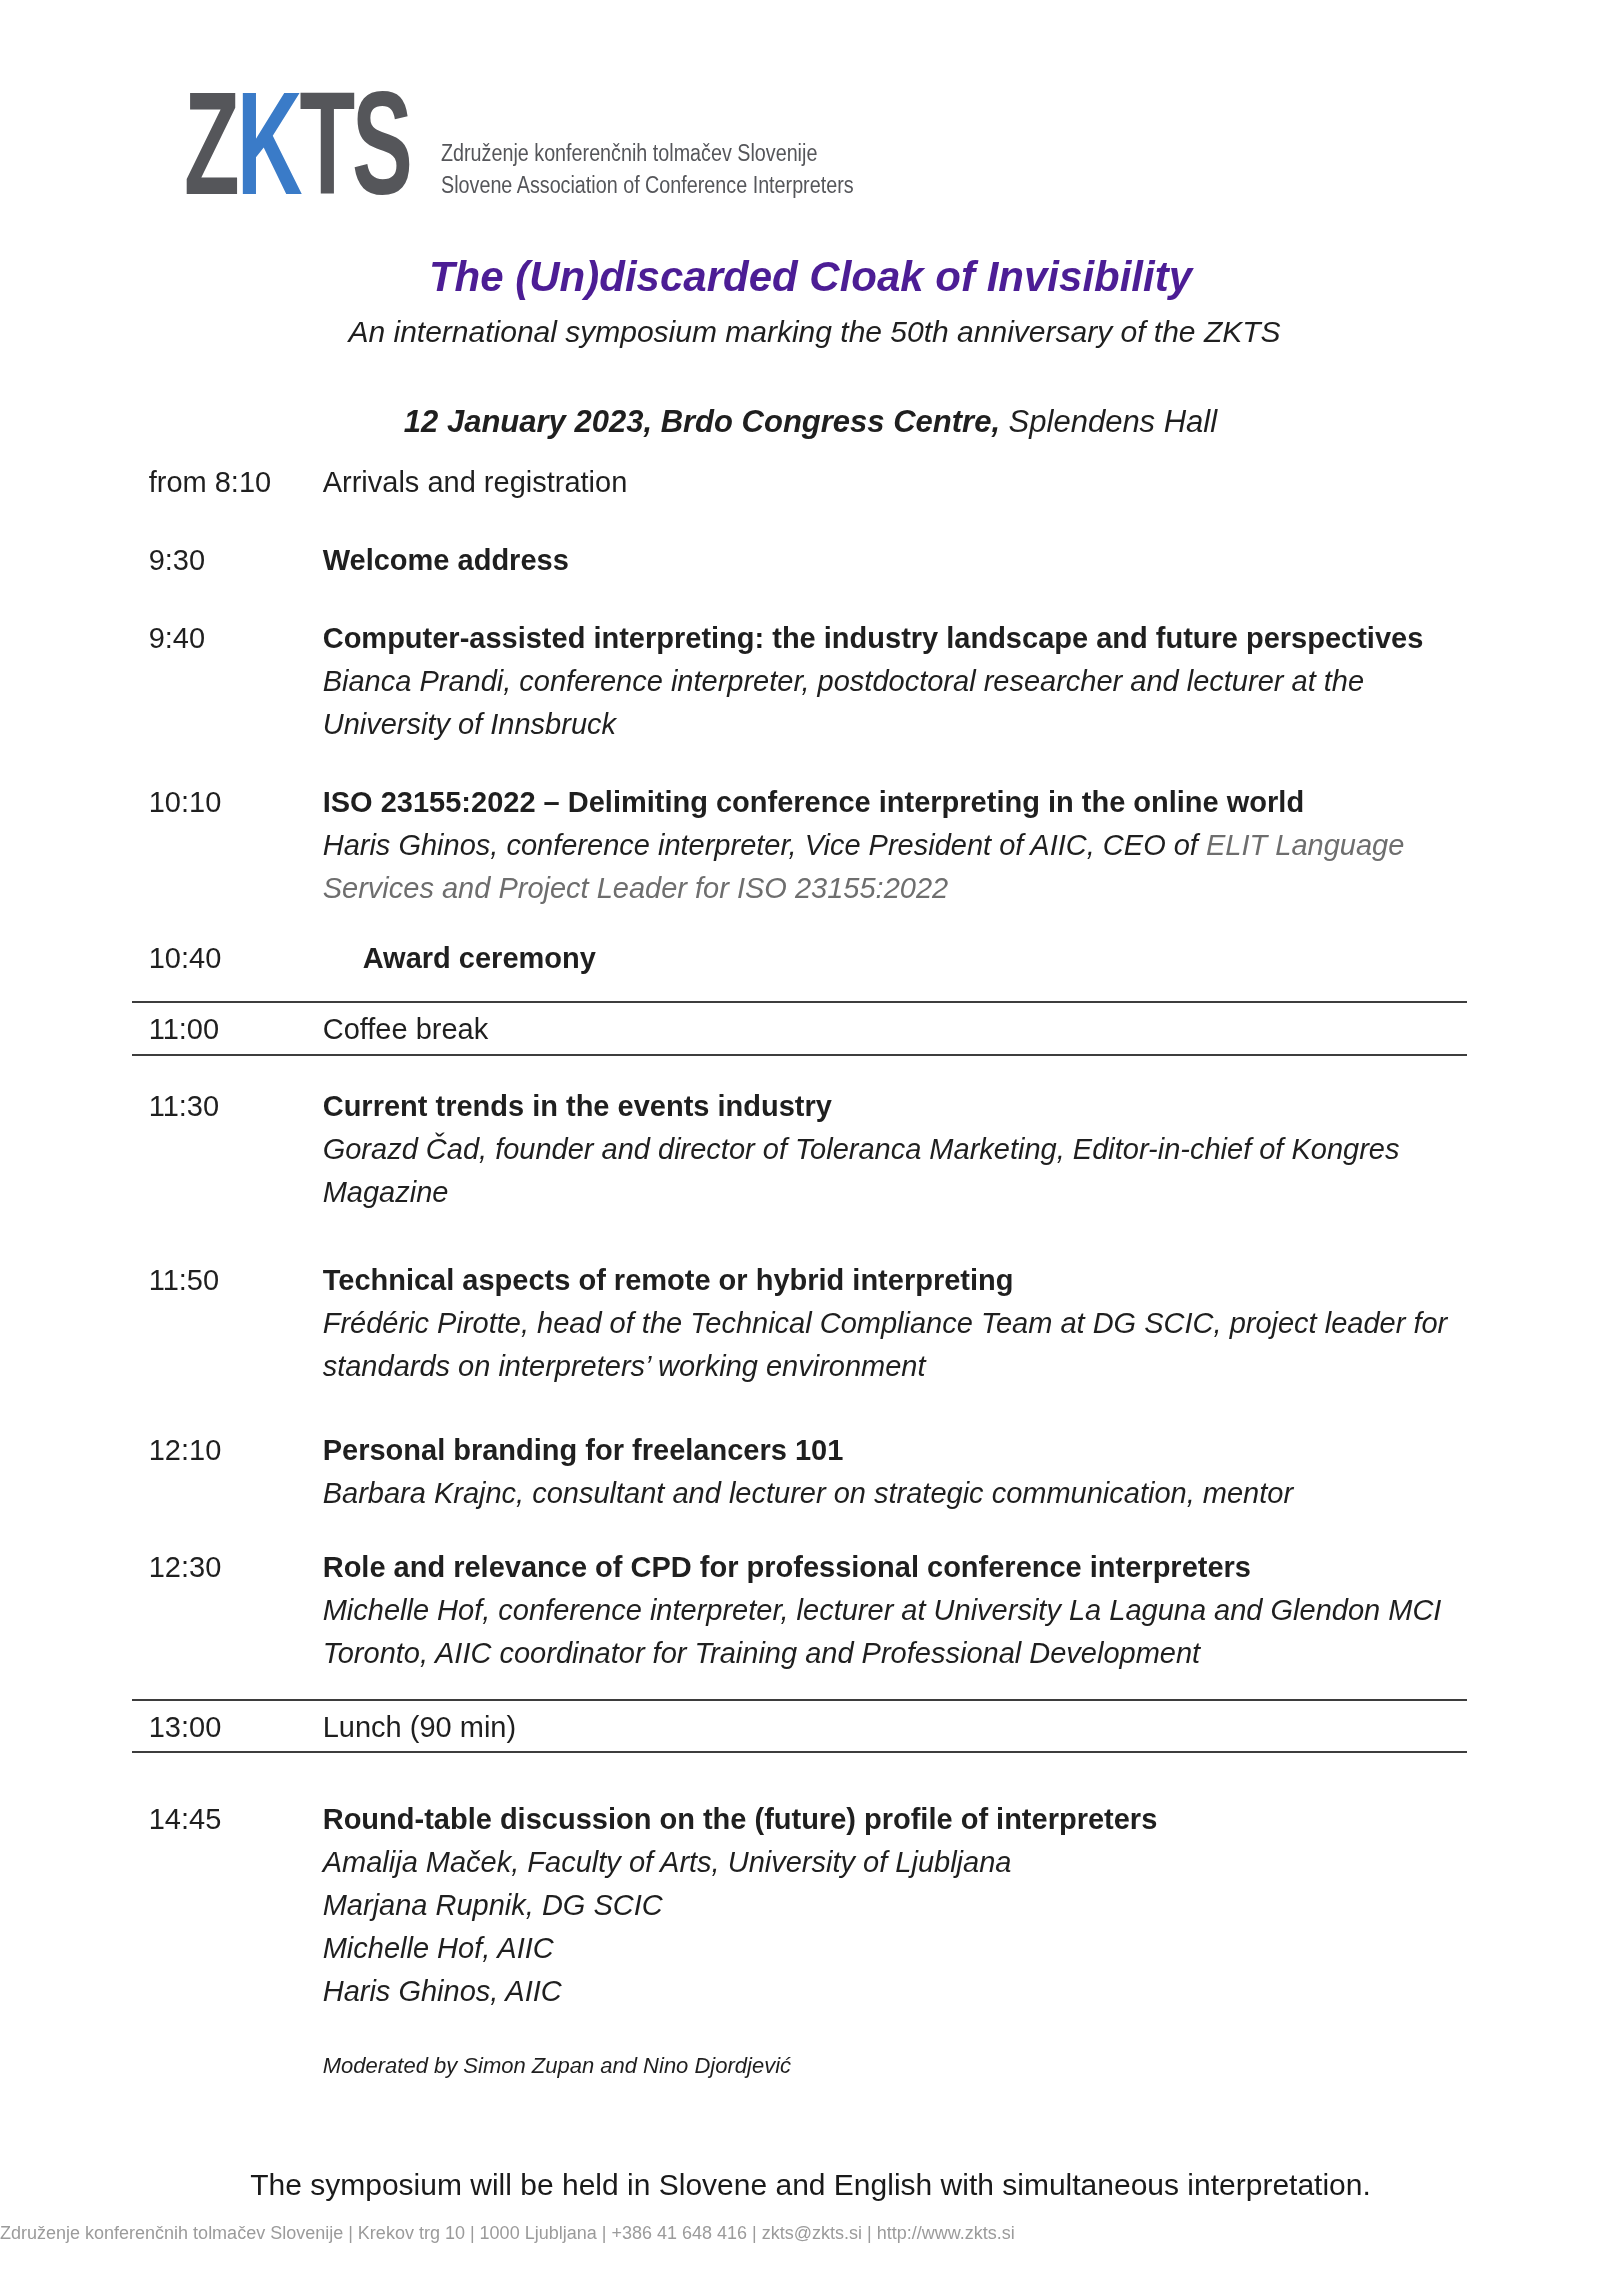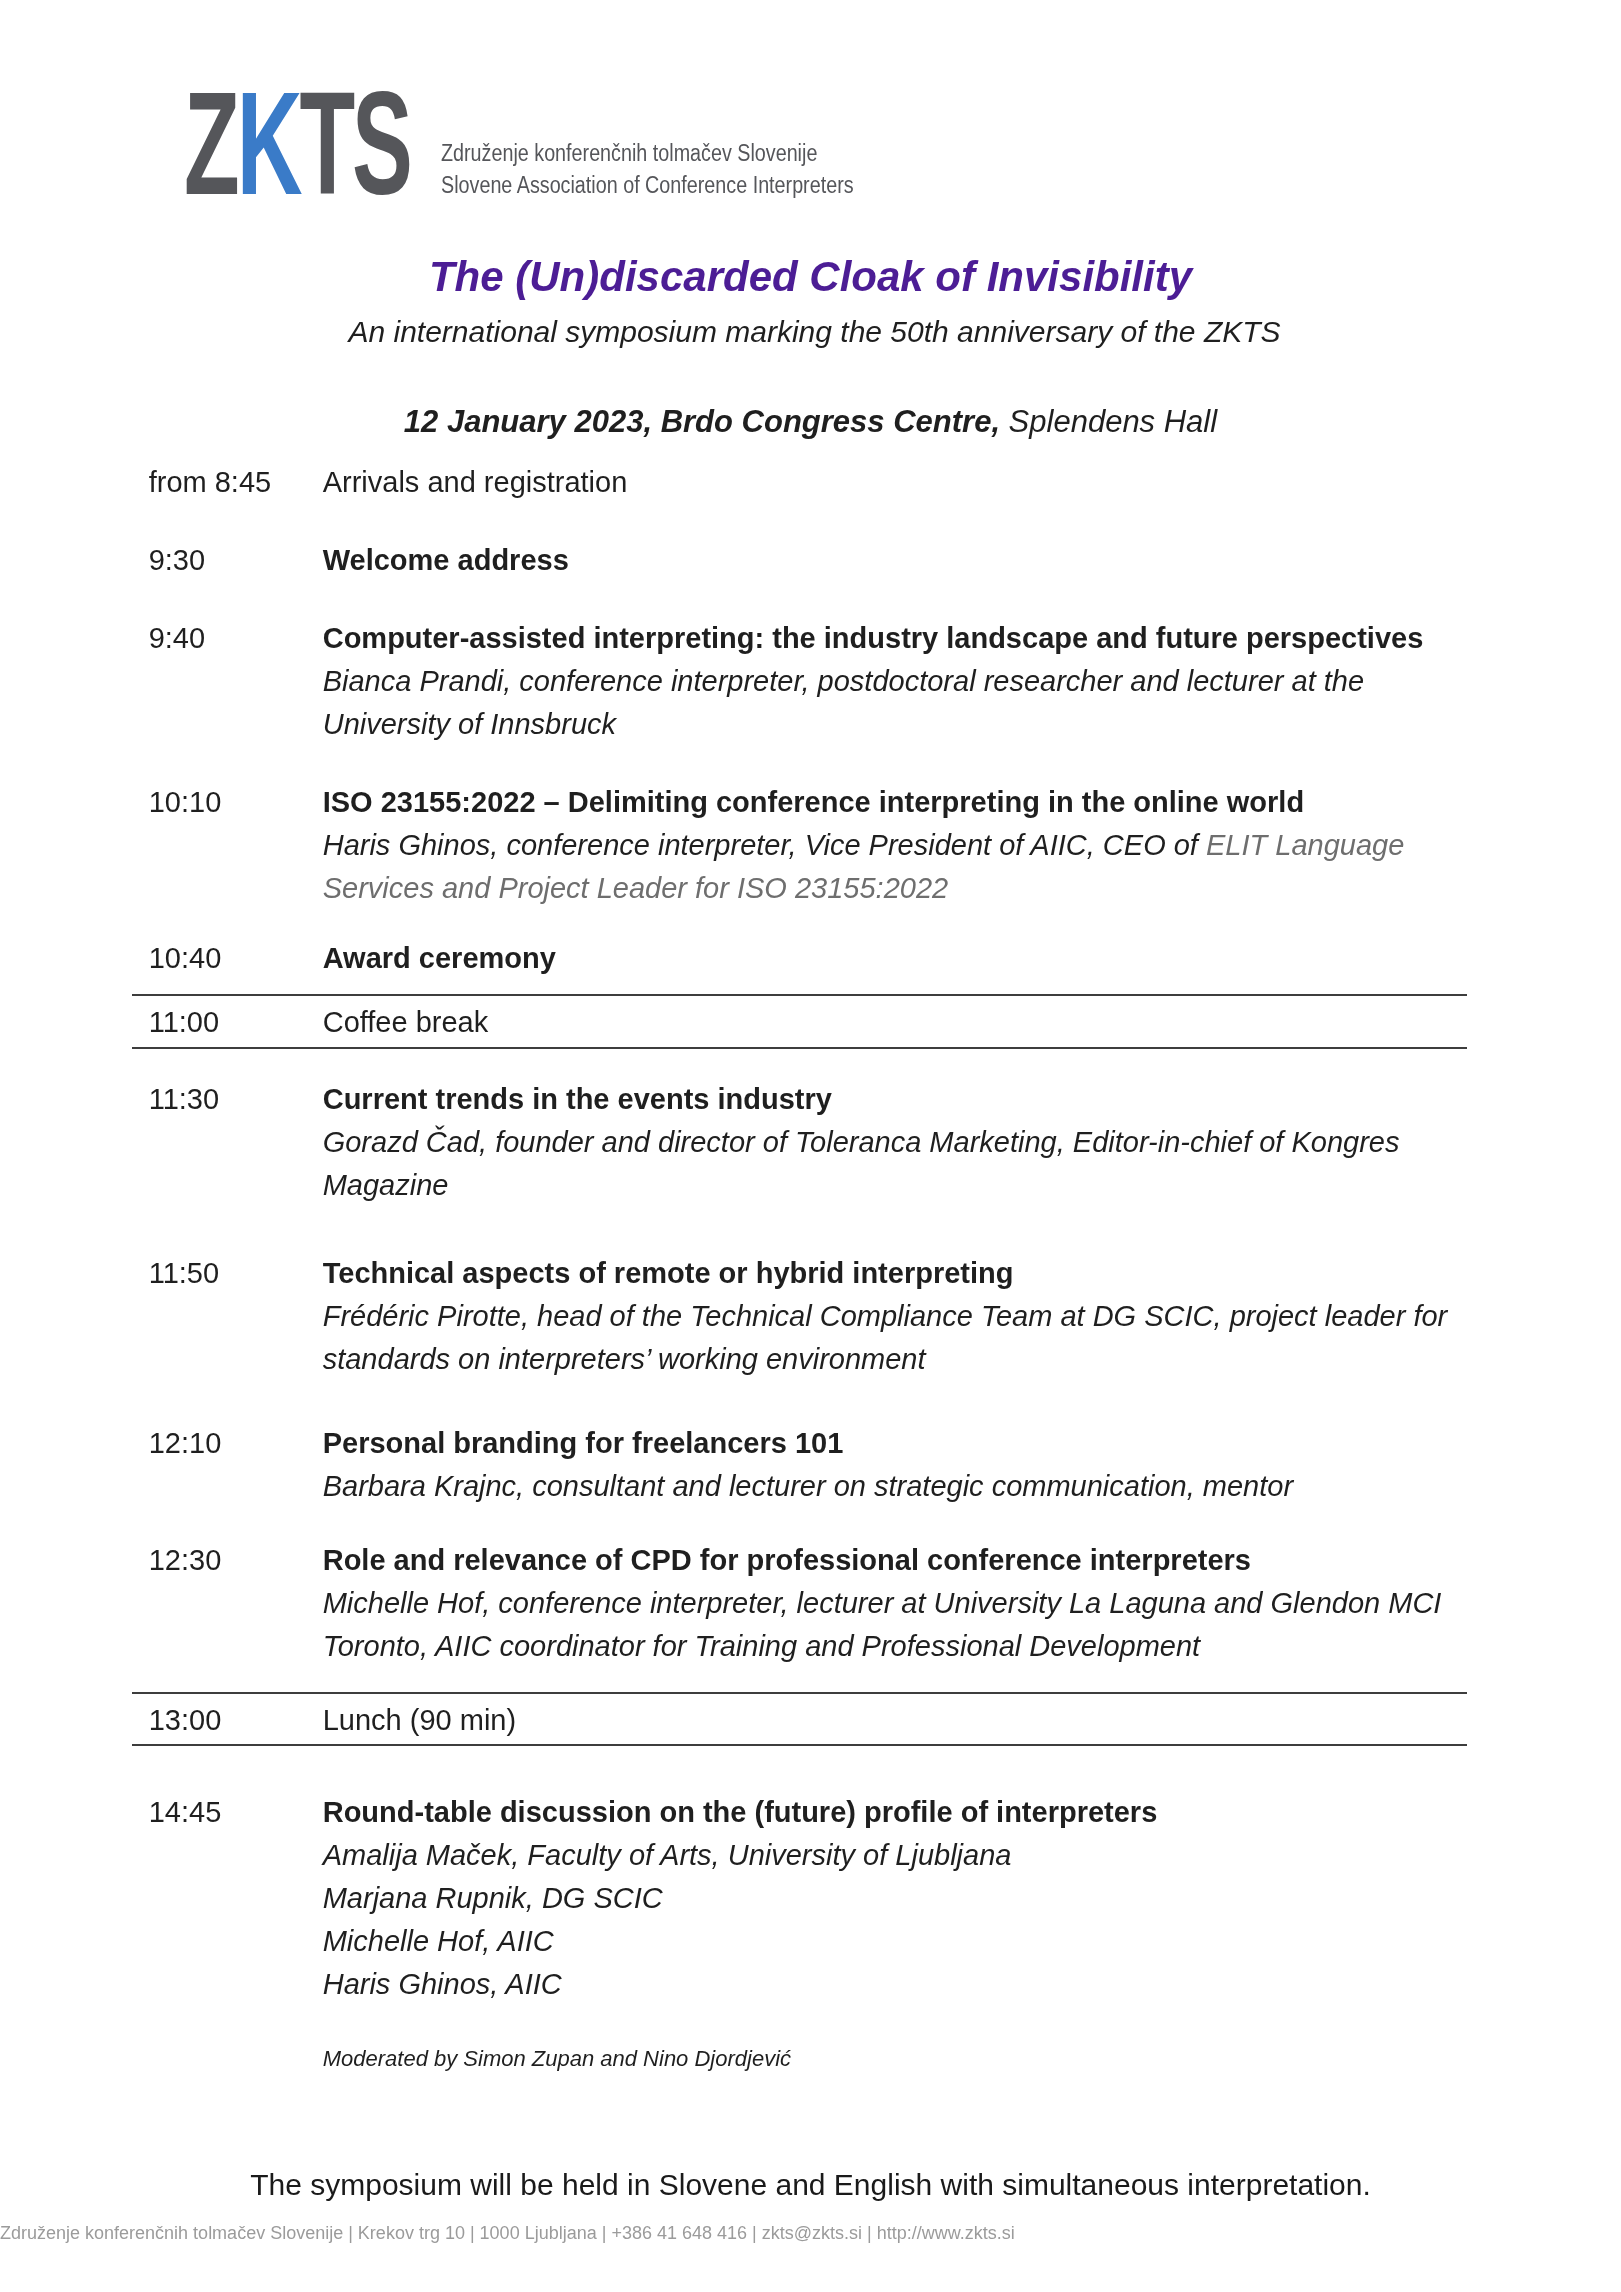--- a/index.html
+++ b/index.html
@@ -44,21 +44,21 @@
   .stitle.bold { font-weight:bold; }
   .speaker { font-size:29px; line-height:43px; font-style:italic; }
   .speaker .muted { color:#6e6e6e; }
   .note { font-size:22px; line-height:43px; font-style:italic; margin-top:31px; }
   .srow.break {
     border-top:2px solid #3d3d3d;
     border-bottom:2px solid #3d3d3d;
     padding-top:4.9px; padding-bottom:2.9px;
   }
   .srow:nth-child(4){margin-bottom:27.4px;}
-  .srow:nth-child(5){margin-bottom:14px;}
+  .srow:nth-child(5){margin-bottom:21px;gap:40px;}
   .srow:nth-child(6){margin-bottom:29px;}
   .srow:nth-child(7){margin-bottom:45px;}
   .srow:nth-child(8){margin-bottom:41px;}
   .srow:nth-child(9){margin-bottom:31px;}
   .srow:nth-child(10){margin-bottom:23.5px;}
   .srow:nth-child(11){margin-bottom:45px;}
   .srow:last-child{margin-bottom:0;}
 
   
   .closing {
@@ -84,21 +84,21 @@
   </div>
 
   <div class="title-block">
     <h1 class="main-title" style="color: #4c1d95;">The (Un)discarded Cloak of Invisibility</h1>
     <div class="subtitle">An international symposium marking the 50th anniversary of the ZKTS</div>
     <div class="date-line"><span class="date-bold">12 January 2023, Brdo Congress Centre,</span><span> Splendens Hall</span></div>
   </div>
 
   <div class="schedule">
       <div class="srow">
-        <span class="time">from 8:45</span>
+        <span class="time">from 8:10</span>
         <div class="content">
           <div class="stitle ">Arrivals and registration</div>
         </div>
       </div>
       <div class="srow">
         <span class="time">9:30</span>
         <div class="content">
           <div class="stitle bold">Welcome address</div>
         </div>
       </div>

